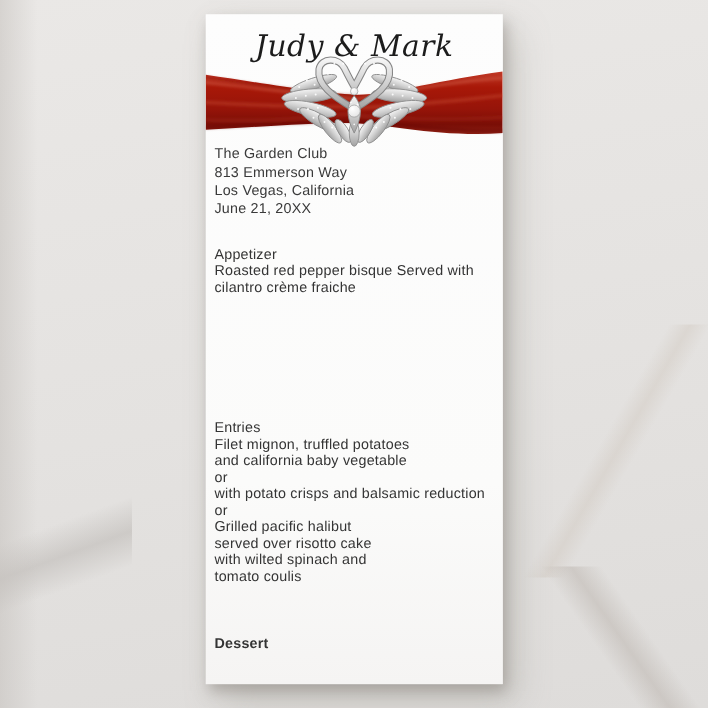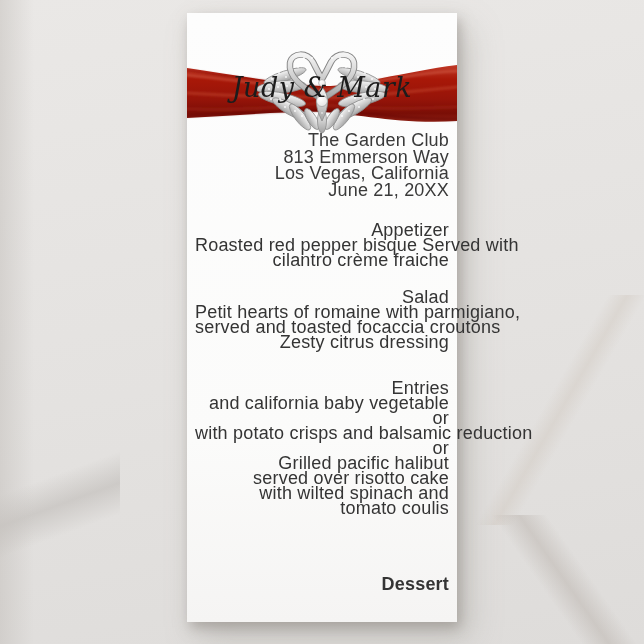--- a/index.html
+++ b/index.html
@@ -24,27 +24,27 @@
   
   .card{
     position:absolute;left:187px;top:13px;width:270px;height:609px;
     background:linear-gradient(180deg,#fdfdfd 0%,#fbfbfa 70%,#f5f4f3 100%);
     box-shadow:3px 6px 12px rgba(135,130,124,.5), 12px 16px 30px rgba(150,145,138,.35);
   }
   .title{
     position:absolute;top:16px;left:0;right:0;z-index:4;
     text-align:center;
     font-family:"DejaVu Serif",serif;font-style:italic;
-    font-size:27px;line-height:28px;letter-spacing:.5px;color:#1c1c1c;margin-top:45px;
+    font-size:27px;line-height:28px;letter-spacing:.5px;color:#1c1c1c;
   }
   .ribbon{position:absolute;left:0;top:50px;width:270px;height:80px;z-index:1;}
   .ornament{position:absolute;left:50%;top:36px;width:140px;height:86px;transform:translateX(-50%);z-index:2;}
   .textblock{
-    position:absolute;left:8px;right:8px;text-align:right;
-    font-size:18px;letter-spacing:.2px;color:#343434;z-index:3;
+    position:absolute;left:8px;right:8px;text-align:left;
+    font-size:13px;letter-spacing:.2px;color:#343434;z-index:3;
   }
   .venue{top:119px;line-height:16.5px;color:#3a3a3a;}
   .sec-appetizer{top:210px;line-height:15px;}
   .sec-salad{top:277px;line-height:15px;}
   .sec-entries{top:368px;line-height:15px;}
   .sec-dessert{top:564px;line-height:15px;font-weight:bold;}
   .line{white-space:nowrap;}
 </style>
 </head>
 <body>
@@ -162,29 +162,24 @@
     <div class="line">Los Vegas, California</div>
     <div class="line">June 21, 20XX</div>
   </div>
 
   <div class="textblock sec-appetizer">
     <div class="line">Appetizer</div>
     <div class="line">Roasted red pepper bisque Served with</div>
     <div class="line">cilantro crème fraiche</div>
   </div>
 
-  <div class="textblock sec-salad">
-    <div class="line">Salad</div>
-    <div class="line">Petit hearts of romaine with parmigiano,</div>
-    <div class="line">served and toasted focaccia croutons</div>
-    <div class="line">Zesty citrus dressing</div>
-  </div>
 
   <div class="textblock sec-entries">
     <div class="line">Entries</div>
+    <div class="line">Filet mignon, truffled potatoes</div>
     <div class="line">and california baby vegetable</div>
     <div class="line">or</div>
     <div class="line">with potato crisps and balsamic reduction</div>
     <div class="line">or</div>
     <div class="line">Grilled pacific halibut</div>
     <div class="line">served over risotto cake</div>
     <div class="line">with wilted spinach and</div>
     <div class="line">tomato coulis</div>
   </div>
 

